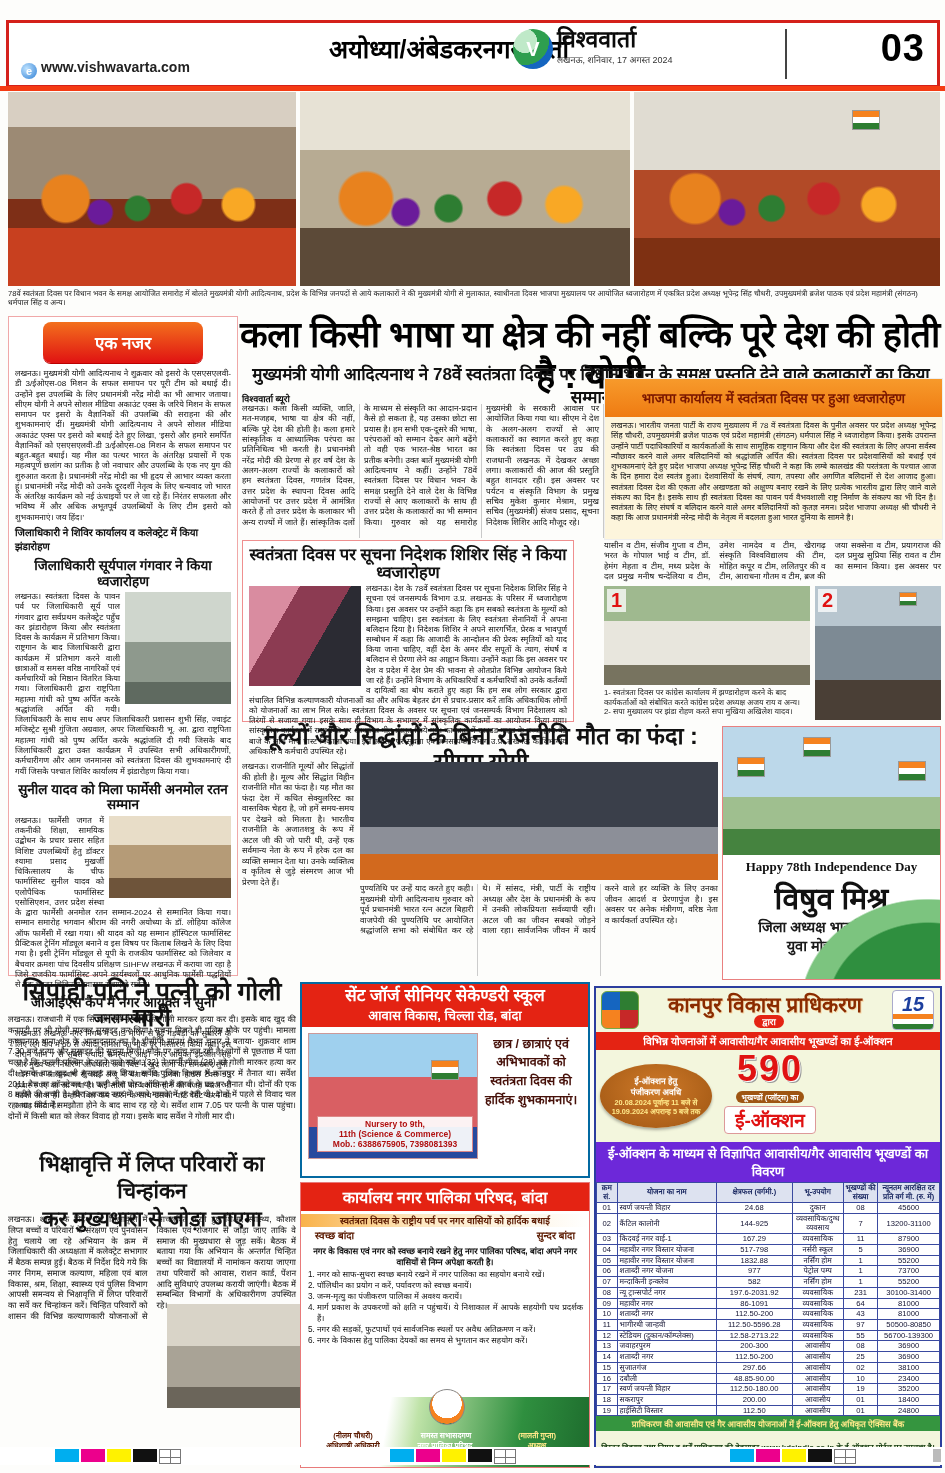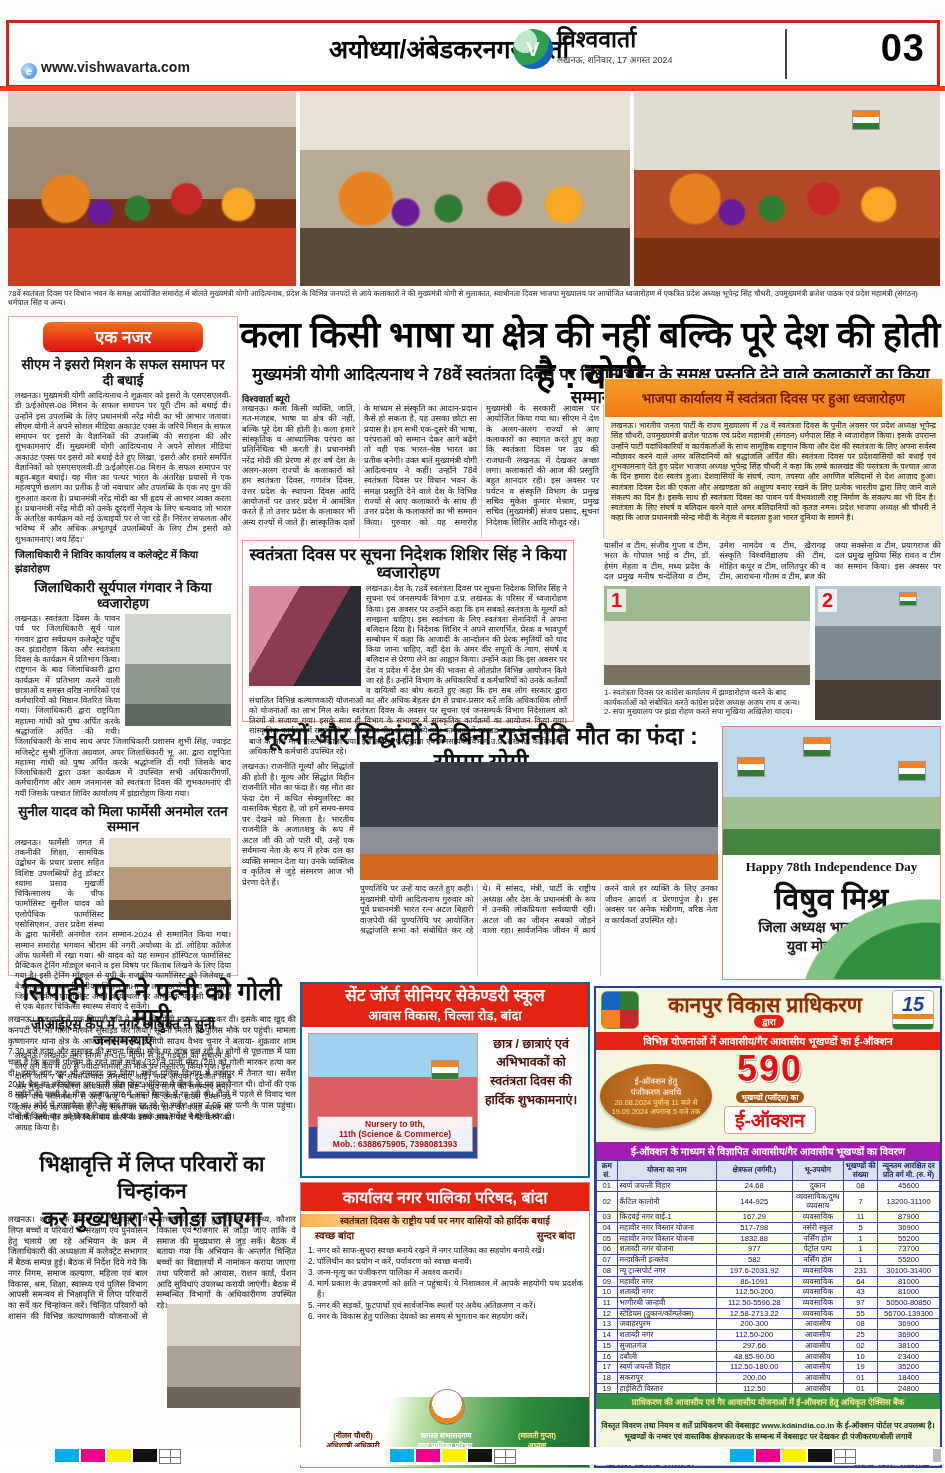--- a/index.html
+++ b/index.html
@@ -49,21 +49,21 @@
   .ph-meet{background:linear-gradient(180deg,#d9d4c8 0 40%,#a9a396 40% 80%,#6b655a 80% 100%)}
   .flagmini{position:absolute;width:26px;height:18px;background:linear-gradient(180deg,#f5821f 0 33%,#fff 33% 66%,#2e7d32 66% 100%);border:1px solid #999}
   .badge-num{position:absolute;top:3px;font-size:20px;font-weight:bold;color:#e01212;background:rgba(255,255,255,.75);padding:0 4px}
 
   .capline{font-size:7.6px;color:#222;line-height:1.2}
 
   
   .leftcol{left:8px;top:316px;width:230px;height:660px;border:1px solid #f0a8a8;background:#fff;
            padding:5px 6px;box-sizing:border-box}
   .tab{width:160px;margin:0 auto 6px;background:linear-gradient(180deg,#f3701d,#e01212);
-       border-radius:8px;color:#fff;font-size:17px;font-weight:bold;text-align:center;padding:3px 0;
+       border-radius:8px;color:#fff;font-size:17px;font-weight:bold;text-align:center;padding:9px 0;
        box-shadow:0 1px 0 #b00}
   .nhead{font-size:13.5px;font-weight:bold;line-height:1.15;margin:5px 0 3px;text-align:center}
   .nbody{font-size:8.1px;line-height:1.27;text-align:justify;color:#101010}
   .kicker{font-size:10px;font-weight:bold;margin-top:2px}
 
   
   .headline{left:240px;top:314px;width:700px;font-size:36px;font-weight:bold;color:#000;
             text-align:center;line-height:1.15;letter-spacing:-.5px}
   .subhead{left:242px;top:362px;width:698px;font-size:17px;font-weight:bold;text-align:center;color:#111}
   .byline{left:242px;top:392px;font-size:9px;font-weight:bold}
@@ -149,32 +149,32 @@
   .kdaorg{position:absolute;left:46px;right:52px;top:2px;text-align:center;font-size:21px;font-weight:bold;
           color:#8a2b00;text-shadow:1px 1px 0 #f7d9a8}
   .kdadwara{position:absolute;left:46%;top:27px;background:#e42313;color:#fff;font-size:9px;font-weight:bold;
             padding:0 8px;border-radius:7px}
   .kda15{position:absolute;right:6px;top:2px;width:40px;height:38px;border:1px solid #aac;border-radius:4px;
          background:linear-gradient(180deg,#fff 0 60%,#f5821f 60% 73%,#fff 73% 86%,#2e7d32 86% 100%);
          color:#1d3f9e;font-size:20px;font-weight:bold;text-align:center;line-height:26px;font-style:italic}
   .kdastrip{background:#e42313;color:#fff;font-size:10.5px;font-weight:bold;text-align:center;padding:2px 0}
   .kdamid{position:relative;height:92px}
   .oval{position:absolute;width:112px;height:64px;border-radius:50%;
-        background:radial-gradient(ellipse at 50% 40%,#cf7a29,#9e5512);color:#fff;font-weight:normal;
+        background:radial-gradient(ellipse at 50% 40%,#cf7a29,#9e5512);color:#fff;font-weight:bold;
         text-align:center;display:flex;flex-direction:column;justify-content:center;line-height:1.25;
         box-shadow:0 2px 3px rgba(0,0,0,.3)}
   .oval .o1{font-size:8.5px}.oval .o2{font-size:7.3px;color:#ffe98a}
   .kdacount{position:absolute;left:118px;width:112px;text-align:center}
   .knum{font-size:36px;font-weight:bold;color:#e01212;line-height:.95;
         text-shadow:1px 1px 0 #fff,2px 2px 0 #999;letter-spacing:2px}
   .ksub{display:inline-block;background:#9e5512;color:#fff;font-size:7.6px;font-weight:bold;
         padding:1px 6px;border-radius:6px;margin-top:1px}
   .keauc{font-size:19px;font-weight:bold;color:#e01212;background:#fff;border:1px solid #d99;
          border-radius:4px;margin-top:2px;display:inline-block;padding:0 10px}
-  .kgreen{background:#a21caf;color:#fff;font-size:10px;font-weight:bold;text-align:center;padding:2px 0}
+  .kgreen{background:#6d28d9;color:#fff;font-size:13px;font-weight:bold;text-align:center;padding:2px 0}
   table.kdat{width:100%;border-collapse:collapse;table-layout:fixed;background:#fff}
   table.kdat th{background:#dde2f0;font-size:7.4px;color:#16245e;padding:1px;border:1px solid #3a4aa0;line-height:1.15}
   table.kdat td{font-size:7.6px;padding:0 2px;border:1px solid #3a4aa0;line-height:1.28;color:#101030}
   table.kdat td:nth-child(1),table.kdat td:nth-child(3),table.kdat td:nth-child(4),
   table.kdat td:nth-child(5),table.kdat td:nth-child(6){text-align:center}
   .knote{background:#35953f;color:#ffe98a;font-size:8.4px;font-weight:bold;text-align:center;padding:2px 0}
   .knotes{font-size:7.9px;font-weight:bold;color:#143c10;text-align:center;line-height:1.35;padding:12px 4px}
   .knames{display:flex;justify-content:space-between;background:#b9dc8e;padding:2px 10px}
   .kname .nm{font-size:12.5px;font-weight:bold;color:#7a1d00;text-align:center}
   .kname .tt{font-size:8px;font-weight:bold;color:#143c10;text-align:center}
@@ -214,21 +214,20 @@
 
   <div class="ph ph-stage" style="left:8px;top:92px;width:288px;height:194px"></div>
   <div class="ph ph-troupe" style="left:300px;top:92px;width:330px;height:194px"></div>
   <div class="ph ph-flag" style="left:634px;top:92px;width:306px;height:194px">
     <span class="flagmini" style="right:60px;top:18px"></span>
   </div>
   <div class="abs capline" style="left:8px;top:289px;width:932px">78वें स्वतंत्रता दिवस पर विधान भवन के समक्ष आयोजित समारोह में बोलते मुख्यमंत्री योगी आदित्यनाथ, प्रदेश के विभिन्न जनपदों से आये कलाकारों ने की मुख्यमंत्री योगी से मुलाकात, स्वाधीनता दिवस भाजपा मुख्यालय पर आयोजित ध्वजारोहण में एकत्रित प्रदेश अध्यक्ष भूपेन्द्र सिंह चौधरी, उपमुख्यमंत्री ब्रजेश पाठक एवं प्रदेश महामंत्री (संगठन) धर्मपाल सिंह व अन्य।</div>
 
   <div class="abs leftcol">
     <div class="tab">एक नजर</div>
-    <div class="nhead">सीएम ने इसरो मिशन के सफल समापन पर दी बधाई</div>
     <div class="nbody">लखनऊ। मुख्यमंत्री योगी आदित्यनाथ ने शुक्रवार को इसरो के एसएसएलवी-डी 3/ईओएस-08 मिशन के सफल समापन पर पूरी टीम को बधाई दी। उन्होंने इस उपलब्धि के लिए प्रधानमंत्री नरेंद्र मोदी का भी आभार जताया। सीएम योगी ने अपने सोशल मीडिया अकाउंट एक्स के जरिये मिशन के सफल समापन पर इसरो के वैज्ञानिकों की उपलब्धि की सराहना की और शुभकामनाएं दीं। मुख्यमंत्री योगी आदित्यनाथ ने अपने सोशल मीडिया अकाउंट एक्स पर इसरो को बधाई देते हुए लिखा, 'इसरो और हमारे समर्पित वैज्ञानिकों को एसएसएलवी-डी 3/ईओएस-08 मिशन के सफल समापन पर बहुत-बहुत बधाई। यह मील का पत्थर भारत के अंतरिक्ष प्रयासों में एक महत्वपूर्ण छलांग का प्रतीक है जो नवाचार और उपलब्धि के एक नए युग की शुरुआत करता है। प्रधानमंत्री नरेंद्र मोदी का भी हृदय से आभार व्यक्त करता हूं। प्रधानमंत्री नरेंद्र मोदी को उनके दूरदर्शी नेतृत्व के लिए धन्यवाद जो भारत के अंतरिक्ष कार्यक्रम को नई ऊंचाइयों पर ले जा रहे हैं। निरंतर सफलता और भविष्य में और अधिक अभूतपूर्व उपलब्धियों के लिए टीम इसरो को शुभकामनाएं। जय हिंद।'</div>
     <div class="kicker">जिलाधिकारी ने शिविर कार्यालय व कलेक्ट्रेट में किया झंडारोहण</div>
     <div class="nhead">जिलाधिकारी सूर्यपाल गंगवार ने किया ध्वजारोहण</div>
     <div class="nbody">
       <span class="ph ph-grey inset" style="width:106px;height:112px"></span><span>लखनऊ। स्वतंत्रता दिवस के पावन पर्व पर जिलाधिकारी सूर्य पाल गंगवार द्वारा सर्वप्रथम कलेक्ट्रेट पहुँच कर झंडारोहण किया और स्वतंत्रता दिवस के कार्यक्रम में प्रतिभाग किया। राष्ट्रगान के बाद जिलाधिकारी द्वारा कार्यक्रम में प्रतिभाग करने वाली छात्राओं व समस्त वरिष्ठ नागरिकों एवं कर्मचारियों को मिष्ठान वितरित किया गया। जिलाधिकारी द्वारा राष्ट्रपिता महात्मा गांधी को पुष्प अर्पित करके श्रद्धांजलि अर्पित की गयी। जिलाधिकारी के साथ साथ अपर जिलाधिकारी प्रशासन शुभी सिंह, ज्वाइंट मजिस्ट्रेट सुश्री गुंजिता अग्रवाल, अपर जिलाधिकारी भू. आ. द्वारा राष्ट्रपिता महात्मा गांधी को पुष्प अर्पित करके श्रद्धांजलि दी गयी जिसके बाद जिलाधिकारी द्वारा उक्त कार्यक्रम में उपस्थित सभी अधिकारीगणों, कर्मचारीगण और आम जनमानस को स्वतंत्रता दिवस की शुभकामनाएं दी गयीं जिसके पश्चात शिविर कार्यालय में झंडारोहण किया गया।</span>
     </div>
     <div class="nhead">सुनील यादव को मिला फार्मेसी अनमोल रतन सम्मान</div>
     <div class="nbody">
       <span class="ph ph-room inset" style="width:122px;height:82px"></span><span>लखनऊ। फार्मेसी जगत में तकनीकी शिक्षा, सामयिक उद्बोधन के प्रचार प्रसार सहित विशिष्ट उपलब्धियों हेतु डॉक्टर श्यामा प्रसाद मुखर्जी चिकित्सालय के चीफ फार्मासिस्ट सुनील यादव को एलोपैथिक फार्मासिस्ट एसोसिएशन, उत्तर प्रदेश संस्था के द्वारा फार्मेसी अनमोल रतन सम्मान-2024 से सम्मानित किया गया। सम्मान समारोह भगवान श्रीराम की नगरी अयोध्या के डॉ. लोहिया कॉलेज ऑफ फार्मेसी में रखा गया। श्री यादव को यह सम्मान हॉस्पिटल फार्मासिस्ट प्रैक्टिकल ट्रेनिंग मॉड्यूल बनाने व इस विषय पर किताब लिखने के लिए दिया गया है। इसी ट्रेनिंग मॉड्यूल से यूपी के राजकीय फार्मासिस्ट को जिलेवार व बैचवार क्रमशः पांच दिवसीय प्रशिक्षण SIHFW लखनऊ में कराया जा रहा है जिसे राजकीय फार्मासिस्ट अपने कार्यस्थलों पर आधुनिक फार्मेसी पद्धतियों से एक बेहतर चिकित्सा स्वास्थ्य सेवाएं दे सकेंगे।</span>
     </div>
@@ -320,20 +319,21 @@
     </div>
   </div>
 
   <div class="abs banda">
     <div class="bahead">कार्यालय नगर पालिका परिषद, बांदा</div>
     <div class="bal1">स्वतंत्रता दिवस के राष्ट्रीय पर्व पर नगर वासियों को हार्दिक बधाई</div>
     <div class="barow">
       <span>स्वच्छ बांदा</span>
       <span>सुन्दर बांदा</span>
     </div>
+    <div class="baintro">नगर के विकास एवं नगर को स्वच्छ बनाये रखने हेतु नगर पालिका परिषद, बांदा अपने नगर वासियों से निम्न अपेक्षा करती है।</div>
     <ol>
         <li>नगर को साफ-सुथरा स्वच्छ बनाये रखने में नगर पालिका का सहयोग बनाये रखें।</li>
         <li>पॉलिथीन का प्रयोग न करें, पर्यावरण को स्वच्छ बनायें।</li>
         <li>जन्म-मृत्यु का पंजीकरण पालिका में अवश्य करायें।</li>
         <li>मार्ग प्रकाश के उपकरणों को क्षति न पहुंचायें। ये निशाकाल में आपके सहयोगी पथ प्रदर्शक हैं।</li>
         <li>नगर की सड़कों, फुटपाथों एवं सार्वजनिक स्थलों पर अवैध अतिक्रमण न करें।</li>
         <li>नगर के विकास हेतु पालिका देयकों का समय से भुगतान कर सहयोग करें।</li>
       </ol>
     <div class="bafoot">
       <div class="balogo"></div>

